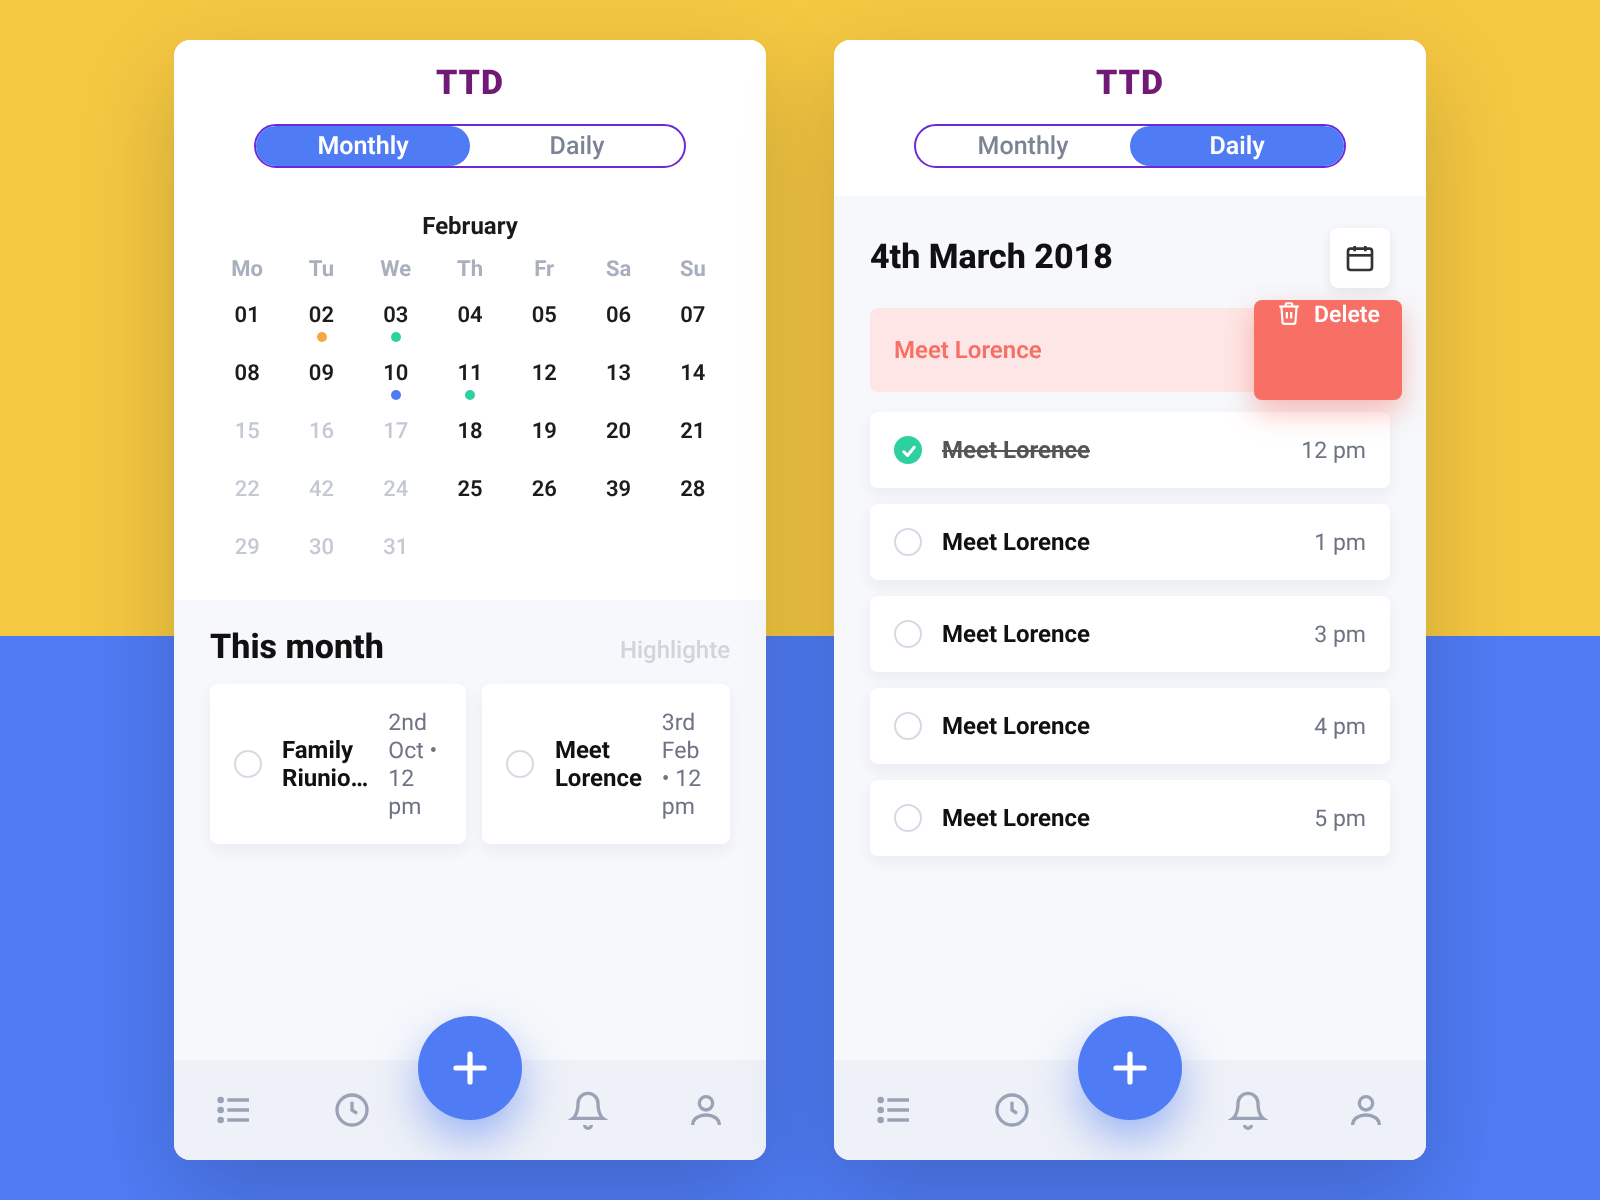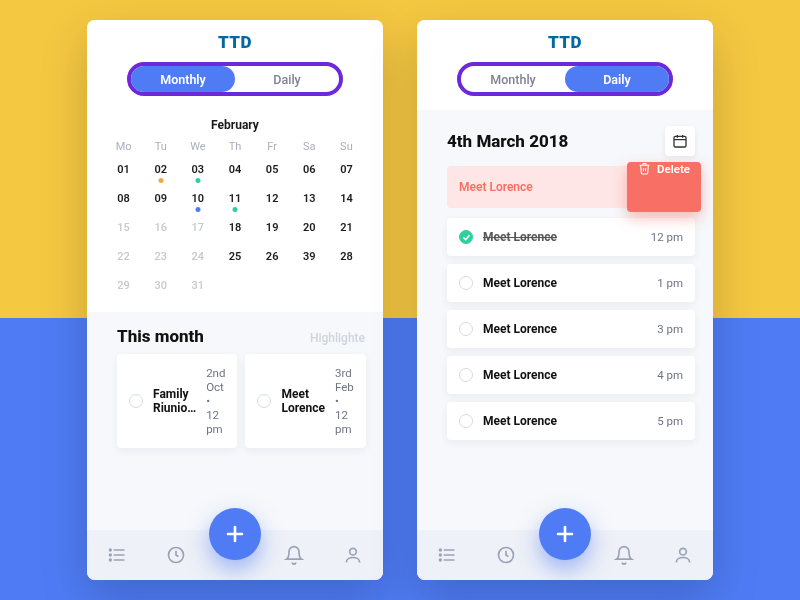--- a/index.html
+++ b/index.html
@@ -10,35 +10,35 @@
     background: linear-gradient(to bottom, #f5c842 0%, #f5c842 53%, #4f7cf5 53%, #4f7cf5 100%);
   }
   .stage { position: absolute; inset: 0; display: flex; justify-content: center; align-items: center; gap: 34px; }
   .phone {
     width: 296px; height: 560px;
     background: #f6f8fb; border-radius: 8px;
     box-shadow: 0 18px 48px rgba(0,0,0,0.18);
     display: flex; flex-direction: column; overflow: hidden; position: relative;
   }
   .top { background: #ffffff; padding: 12px 18px 14px 18px; }
-  .logo { text-align: center; font-weight: 900; font-size: 17px; letter-spacing: 0.5px; color: #0369a1; margin-bottom: 10px; }
+  .logo { text-align: center; font-weight: 900; font-size: 17px; letter-spacing: 0.5px; color: #701a75; margin-bottom: 10px; }
   .toggle {
-    display: flex; border: 4px solid #6d28d9; border-radius: 999px; height: 34px;
+    display: flex; border: 1px solid #6d28d9; border-radius: 999px; height: 22px;
     margin: 0 22px;
   }
   .toggle > div {
     flex: 1; display: flex; align-items: center; justify-content: center;
     font-size: 12.5px; color: #7c8395; font-weight: 500; border-radius: 999px; cursor: pointer;
   }
   .toggle > .active { background: #4f7cf5; color: #fff; font-weight: 600; }
   
   .cal { background: #fff; padding: 8px 18px 14px 18px; }
   .cal-month { text-align: center; font-size: 12px; font-weight: 700; color: #1a1a1a; margin-bottom: 8px; }
   .cal-grid { display: grid; grid-template-columns: repeat(7, 1fr); row-gap: 10px; text-align: center; }
-  .cal-dow { font-size: 11px; color: #a9afbd; font-weight: 400; }
+  .cal-dow { font-size: 11px; color: #a9afbd; font-weight: 700; }
   .cal-day { font-size: 11px; color: #1c1c1c; font-weight: 600; position: relative; padding-bottom: 6px; }
   .cal-day.dim { color: #c4c9d4; font-weight: 500; }
   .cal-day .dot { position: absolute; left: 50%; transform: translateX(-50%); bottom: -1px; width: 5px; height: 5px; border-radius: 50%; }
   .section-head { display: flex; align-items: baseline; justify-content: space-between; padding: 14px 18px 8px 18px; }
   .section-title { font-size: 17px; font-weight: 800; color: #111; }
   .section-sub { font-size: 12px; color: #cfd4de; font-weight: 500; }
   .events { padding: 0 18px; display: flex; flex-direction: row; gap: 8px; }
   .ev-card {
     background: #fff; border-radius: 4px; padding: 12px 12px;
     box-shadow: 0 3px 8px rgba(20,30,60,0.06);
@@ -69,21 +69,21 @@
     position:absolute; bottom:0; left:0; right:0; height:50px;
     background:#eef1f7; display:flex; align-items:center; justify-content:space-around;
   }
   .nav-icon { color:#9aa2b6; display:flex; align-items:center; justify-content:center; width:40px; height:40px; cursor:pointer; }
   .fab {
     position:absolute; left:50%; transform:translateX(-50%); bottom:20px;
     width:52px; height:52px; border-radius:50%; background:#4f7cf5;
     box-shadow:0 10px 22px rgba(79,124,245,0.5);
     display:flex; align-items:center; justify-content:center; cursor:pointer;
   }
-  .content-scroll { flex:1; overflow:hidden; position:relative;margin-left:12px; }
+  .content-scroll { flex:1; overflow:hidden; position:relative; }
 </style>
 </head>
 <body>
 
 <div class="stage">
 
   <div class="phone">
     <div class="top">
       <div class="logo">TTD</div>
       <div class="toggle">
@@ -117,21 +117,21 @@
           <div class="cal-day">13</div>
           <div class="cal-day">14</div>
           <div class="cal-day dim">15</div>
           <div class="cal-day dim">16</div>
           <div class="cal-day dim">17</div>
           <div class="cal-day">18</div>
           <div class="cal-day">19</div>
           <div class="cal-day">20</div>
           <div class="cal-day">21</div>
           <div class="cal-day dim">22</div>
-          <div class="cal-day dim">23</div>
+          <div class="cal-day dim">42</div>
           <div class="cal-day dim">24</div>
           <div class="cal-day">25</div>
           <div class="cal-day">26</div>
           <div class="cal-day">39</div>
           <div class="cal-day">28</div>
           <div class="cal-day dim">29</div>
           <div class="cal-day dim">30</div>
           <div class="cal-day dim">31</div>
         </div>
     </div>

